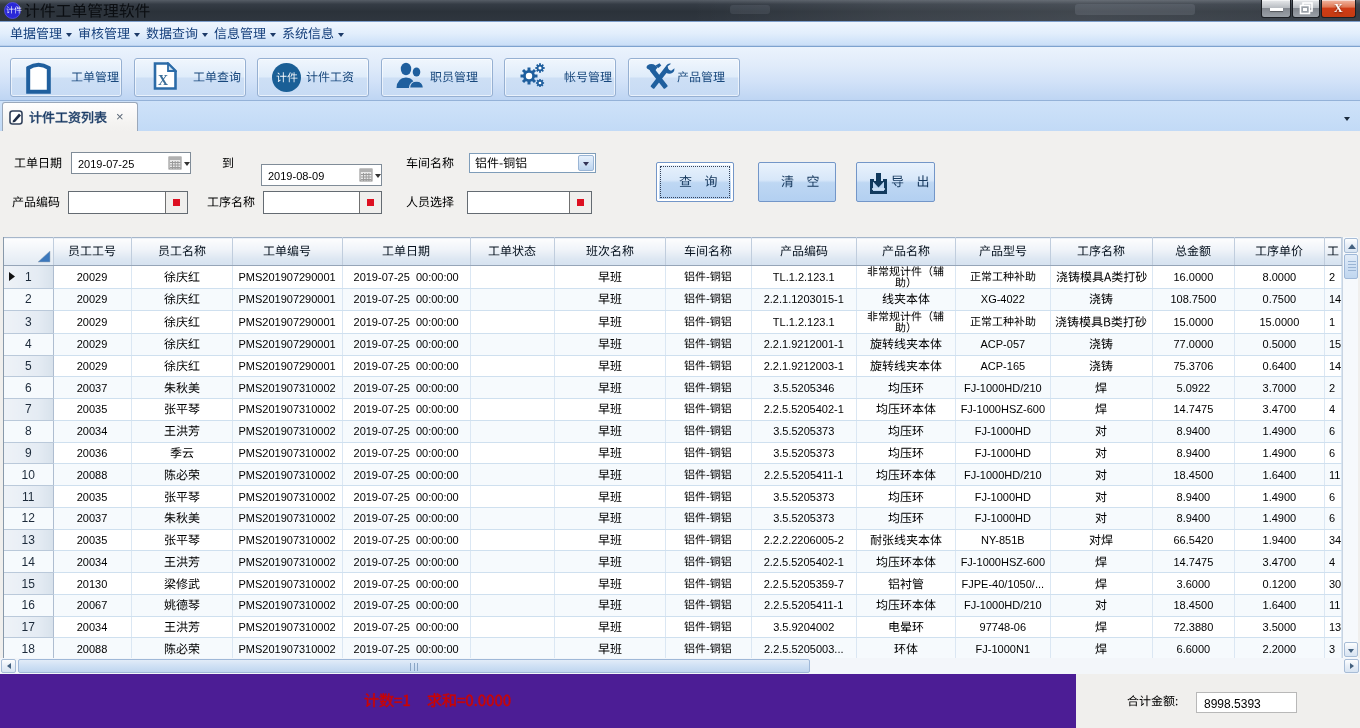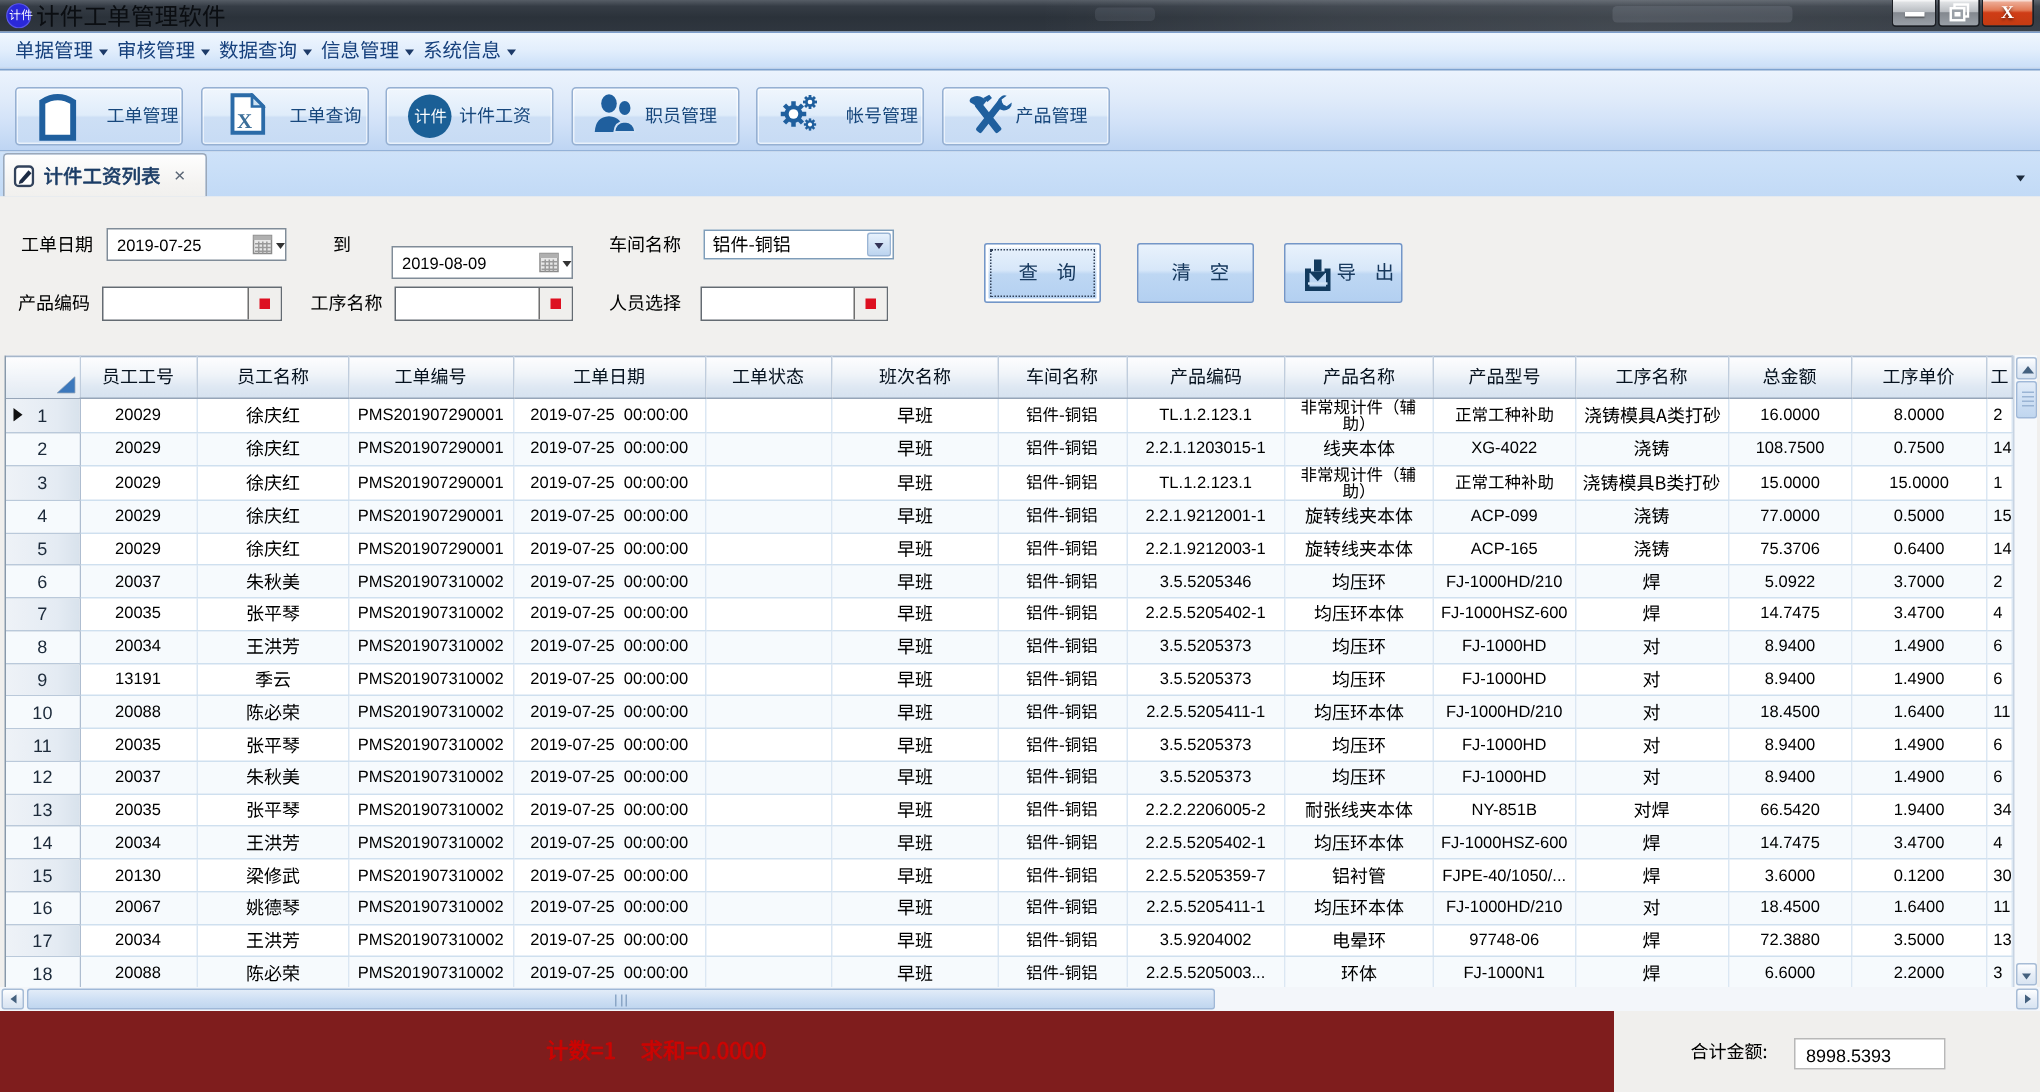--- a/index.html
+++ b/index.html
@@ -37,21 +37,21 @@
 table{border-collapse:collapse;table-layout:fixed;width:1338px}
 td,th{padding:0;overflow:hidden;white-space:nowrap;font-weight:normal}
 thead th{height:28px;border-top:1px solid #a6b6ca;background:linear-gradient(180deg,#fdfdfe 0%,#f0f4f9 40%,#dde7f2 75%,#d6e2f0 100%);border-right:1px solid #c0cddd;border-bottom:1px solid #96a5b8;font-size:12px}
 tbody td{height:21.78px;border-right:1px solid #dbe7f3;border-bottom:1px solid #cfe0ef;font-size:11px;text-align:center;color:#000}
 tbody tr.alt td{background:#f6fafd}
 td.rn{font-size:12px;background:linear-gradient(90deg,#eef2f7 0%,#e4ebf3 70%,#d8e2ec 100%);border-right:1px solid #aebdd0;border-bottom:1px solid #bac9da;color:#1c2a3a}
 
 .sb{position:absolute;background:#f3f6fa}
 .sbtn{position:absolute;background:linear-gradient(180deg,#fdfeff 0%,#e7eef7 50%,#d8e4f2 100%);border:1px solid #a7bcd6;border-radius:2px}
 .thumb{background:linear-gradient(180deg,#e2ecf8 0%,#cfe0f4 50%,#c0d6ef 100%);border:1px solid #9fb8d8;border-radius:2px;position:absolute}
-#status{left:0;top:674px;width:1076px;height:54px;background:#7f1d1d}
+#status{left:0;top:674px;width:1076px;height:54px;background:#4c1d95}
 </style></head><body>
 <div id="title" class="abs">
     <div class="abs" style="left:690px;top:0;width:670px;height:21px;background:linear-gradient(90deg,rgba(255,255,255,0) 0%,rgba(255,255,255,0.07) 30%,rgba(255,255,255,0.10) 60%,rgba(255,255,255,0.05) 100%)"></div>
     <div class="abs" style="left:1075px;top:4px;width:120px;height:11px;background:rgba(200,210,225,0.13);border-radius:3px"></div>
     <div class="abs" style="left:730px;top:5px;width:40px;height:9px;background:rgba(200,210,225,0.10);border-radius:3px"></div>
     <svg class="abs" style="left:4px;top:2px" width="17" height="17" viewBox="0 0 17 17">
       <circle cx="8.5" cy="8.5" r="8" fill="#2a28d8" stroke="#5a58e8" stroke-width="0.8"></circle>
     </svg>
     <span class="abs" style="left:6px;top:6px"><svg class="cj" width="16.0" height="8" viewBox="0 -215 500.0 250" fill="#fff" style="vertical-align:top">
         <use href="#c8ba1" x="0"></use>
@@ -659,21 +659,21 @@
             </svg></td>
           <td>2.2.1.9212001-1</td>
           <td><svg class="cj" width="72.0" height="12" viewBox="0 -215 1500.0 250" fill="#000" style="vertical-align:top">
               <use href="#c65cb" x="0"></use>
               <use href="#c8f6c" x="250.0"></use>
               <use href="#c7ebf" x="500.0"></use>
               <use href="#c5939" x="750.0"></use>
               <use href="#c672c" x="1000.0"></use>
               <use href="#c4f53" x="1250.0"></use>
             </svg></td>
-          <td>ACP-099</td>
+          <td>ACP-057</td>
           <td><svg class="cj" width="24.0" height="12" viewBox="0 -215 500.0 250" fill="#000" style="vertical-align:top">
               <use href="#c6d47" x="0"></use>
               <use href="#c94f8" x="250.0"></use>
             </svg></td>
           <td>77.0000</td>
           <td>0.5000</td>
           <td style="text-align:left;padding-left:4px">15</td>
         </tr>
         <tr>
           <td class="rn" style="position:relative">5</td>
@@ -820,21 +820,21 @@
           <td>FJ-1000HD</td>
           <td><svg class="cj" width="12.0" height="12" viewBox="0 -215 250.0 250" fill="#000" style="vertical-align:top">
               <use href="#c5bf9" x="0"></use>
             </svg></td>
           <td>8.9400</td>
           <td>1.4900</td>
           <td style="text-align:left;padding-left:4px">6</td>
         </tr>
         <tr>
           <td class="rn" style="position:relative">9</td>
-          <td>13191</td>
+          <td>20036</td>
           <td><svg class="cj" width="24.0" height="12" viewBox="0 -215 500.0 250" fill="#000" style="vertical-align:top">
               <use href="#c5b63" x="0"></use>
               <use href="#c4e91" x="250.0"></use>
             </svg></td>
           <td>PMS201907310002</td>
           <td>2019-07-25&nbsp; 00:00:00</td>
           <td></td>
           <td><svg class="cj" width="24.0" height="12" viewBox="0 -215 500.0 250" fill="#000" style="vertical-align:top">
               <use href="#c65e9" x="0"></use>
               <use href="#c73ed" x="250.0"></use>

